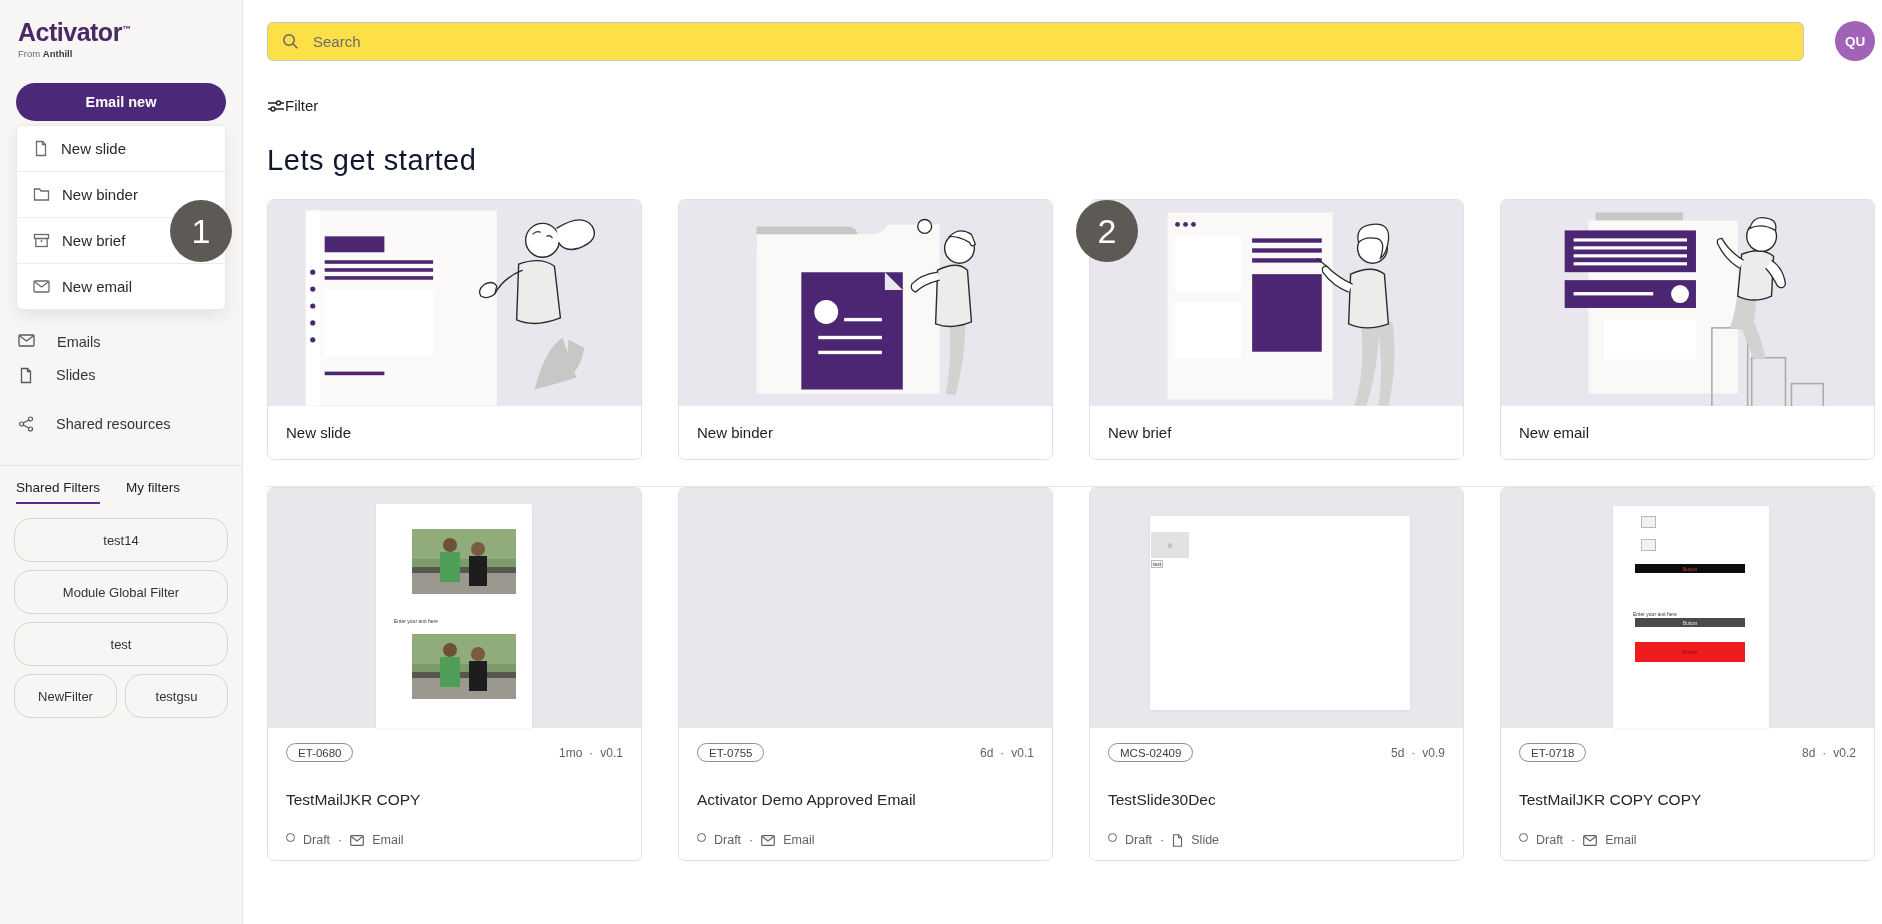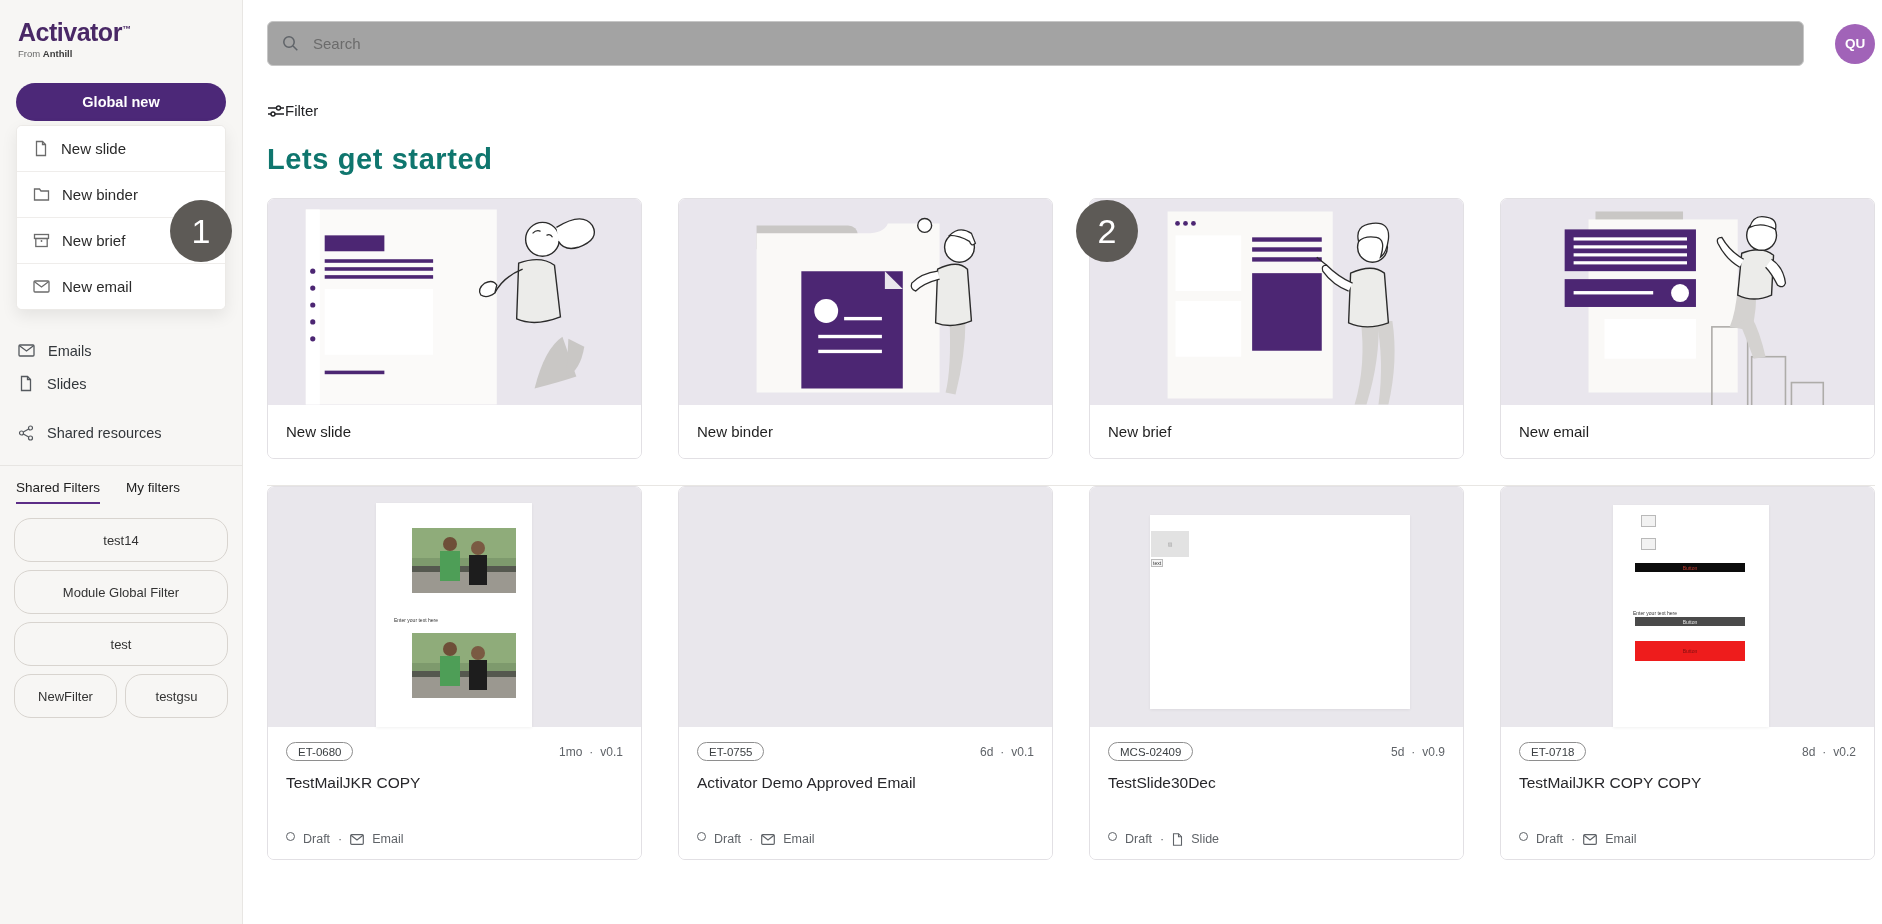--- a/index.html
+++ b/index.html
@@ -18,46 +18,46 @@
     border:none;border-radius:20px;font-size:14.5px;font-weight:700;cursor:pointer;display:flex;
     align-items:center;justify-content:center;font-family:inherit;}
   .menu-card{margin:0 16px;background:#fff;border:1px solid #eceae7;border-radius:6px;
     box-shadow:0 6px 16px rgba(0,0,0,0.08);overflow:hidden;}
   .menu-item{display:flex;align-items:center;gap:12px;height:45px;padding:0 16px;cursor:pointer;
     border-bottom:1px solid #efedeb;background:#fff;}
   .menu-item:last-child{border-bottom:none;}
   .menu-item span.lbl{font-size:15px;color:#2a2a2a;}
   .icon{display:inline-flex;align-items:center;justify-content:center;flex:none;}
   .side-nav{margin-top:24px;}
-  .side-link{display:flex;align-items:center;gap:13px;height:33px;padding:0 18px;cursor:pointer;
+  .side-link{display:flex;align-items:flex-start;gap:22px;height:33px;padding:0 18px;cursor:pointer;
     font-size:14.5px;color:#33373b;}
   .side-link.spaced{margin-top:16px;}
   .side-divider{border:none;border-top:1px solid #e7e5e2;margin:16px 0 0 0;}
   .tabs-row{display:flex;gap:26px;padding:14px 16px 0 16px;}
   .f-tab{font-size:13.5px;color:#222;padding-bottom:7px;cursor:pointer;}
   .f-tab.active{border-bottom:2px solid #5c2d87;font-weight:500;}
   .pills{padding:14px 14px 0 14px;display:flex;flex-direction:column;gap:8px;}
   .pill-row{display:flex;gap:8px;}
   .pill{flex:1;height:44px;border:1px solid #d8d4cf;border-radius:17px;background:transparent;
     font-size:13px;color:#333;display:flex;align-items:center;justify-content:center;cursor:pointer;
     font-family:inherit;}
 
   
   .main{flex:1;height:100%;box-sizing:border-box;padding:21px 7px 0 24px;overflow:hidden;}
   .top-row{display:flex;align-items:center;}
-  .search-box{flex:1;height:45px;border:1px solid #c6c6c6;border-radius:6px;display:flex;align-items:center;
-    padding:16px 14px;gap:12px;box-sizing:border-box;background:#a3a3a3;margin-right:31px;}
+  .search-box{flex:1;height:39px;border:1px solid #c6c6c6;border-radius:6px;display:flex;align-items:center;
+    padding:16px 14px;gap:12px;box-sizing:border-box;background:#fde047;margin-right:31px;}
   .search-box input{border:none;outline:none;flex:1;font-size:15px;color:#333;background:transparent;
     font-family:inherit;}
   .search-box input::placeholder{color:#6b6b6b;}
   .avatar{width:40px;height:40px;border-radius:50%;background:#a163b8;color:#fff;font-size:13.5px;
     font-weight:700;display:flex;align-items:center;justify-content:center;cursor:pointer;}
   .filter-row{margin-top:36px;display:flex;align-items:center;gap:0;cursor:pointer;width:90px;}
   .filter-row .lbl{font-size:15px;color:#202124;}
-  .h1{font-size:29px;font-weight:700;letter-spacing:0.6px;color:#0f766e;margin:24px 0 22px 0;}
+  .h1{font-size:29px;font-weight:400;letter-spacing:0.6px;color:#0f172a;margin:30px 0 22px 0;}
   .h2{font-size:19px;font-weight:700;letter-spacing:0.3px;color:#1a1a1f;margin:22px 0 18px 0;}
   .grid4{display:grid;grid-template-columns:repeat(4,1fr);gap:36px;}
 
   
   .gs-card{border:1px solid #e2e0e4;border-radius:7px;overflow:hidden;background:#fff;cursor:pointer;}
   .gs-thumb{height:206px;background:#e9e6ed;position:relative;}
   .gs-thumb svg{position:absolute;inset:0;}
   .gs-label{height:53px;display:flex;align-items:center;padding:0 18px;font-size:15px;color:#1f1f1f;
     background:#fff;}
 
@@ -65,21 +65,21 @@
 
   
   .rv-card{border:1px solid #e2e0e4;border-radius:7px;overflow:hidden;background:#fff;cursor:pointer;
     height:372px;display:flex;flex-direction:column;}
   .rv-thumb{height:240px;background:#e9e7ec;position:relative;flex:none;}
   .rv-footer{flex:1;background:#fff;padding:15px 18px 13px 18px;display:flex;flex-direction:column;
     box-sizing:border-box;}
   .badge-row{display:flex;align-items:center;justify-content:space-between;}
   .badge{border:1px solid #8e8e8e;border-radius:11px;padding:2.5px 11px;font-size:11.5px;color:#3c4043;}
   .meta{font-size:12px;color:#5f6368;display:flex;align-items:center;gap:7px;}
-  .rv-title{margin-top:13px;font-size:15.5px;color:#27272b;}
+  .rv-title{margin-top:29px;font-size:15.5px;color:#27272b;}
   .status-row{margin-top:auto;display:flex;gap:8px;font-size:12.5px;color:#5f6368;}
   .draft-dot{width:7px;height:7px;border:1.4px solid #5f6368;border-radius:50%;display:inline-block;}
 
   
   .prev-panel{position:absolute;background:#fff;box-shadow:0 1px 3px rgba(0,0,0,0.06);}
   .photo-block{position:absolute;left:36px;width:104px;}
   .tiny-text{position:absolute;font-size:5px;color:#333;}
   .btn-bar{position:absolute;display:flex;align-items:center;justify-content:center;font-size:5px;}
   .imgph{position:absolute;width:13px;height:10px;border:1px solid #b9b9b9;background:#f2f2f2;font-size:4px;
     color:#888;display:flex;align-items:center;justify-content:center;}
@@ -92,21 +92,21 @@
 <body>
 
 <div class="page">
 
   <aside class="sidebar">
     <div class="logo-wrap">
       <div class="logo"><span>Activator</span><sup>™</sup></div>
       <div class="logo-sub"><span>From </span><b>Anthill</b></div>
     </div>
 
-    <button class="create-btn">Global new</button>
+    <button class="create-btn">Email new</button>
 
     <div class="menu-card">
       <div class="menu-item">
         <span class="icon">
           <svg width="16" height="17" viewBox="0 0 16 17">
               <path d="M3.5 1.5h6l3 3v11h-9z" fill="none" stroke="#6b6b6b" stroke-width="1.3"></path>
               <path d="M9.5 1.5v3h3" fill="none" stroke="#6b6b6b" stroke-width="1.3"></path>
             </svg>
         </span>
         <span class="lbl">New slide</span>

